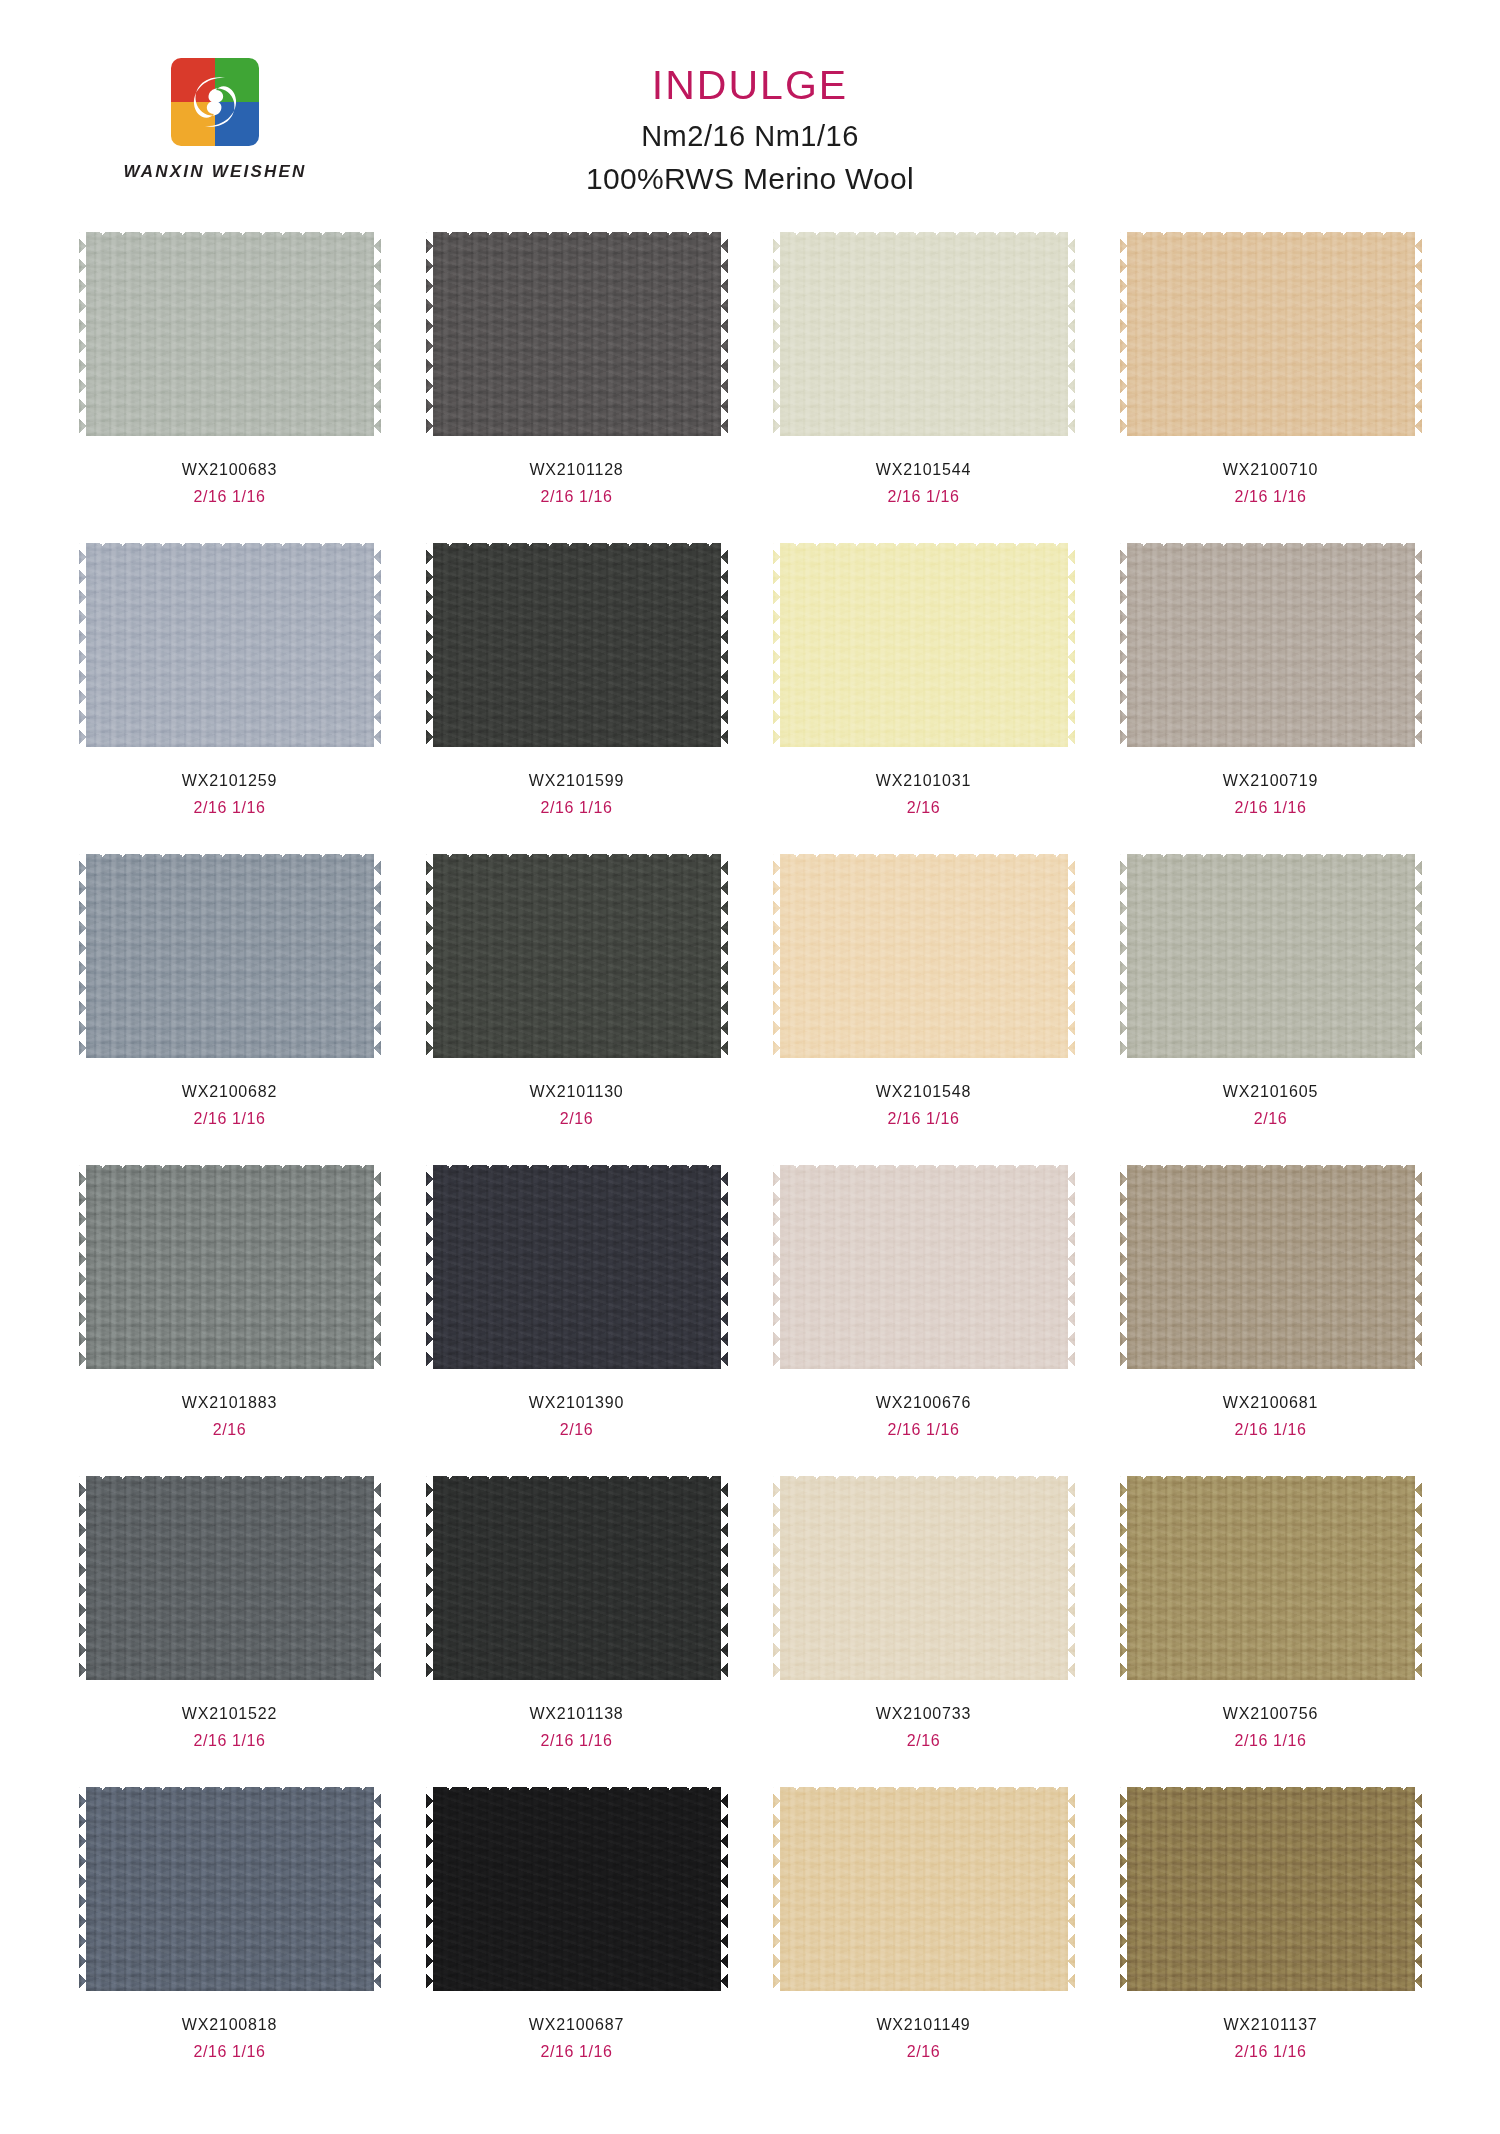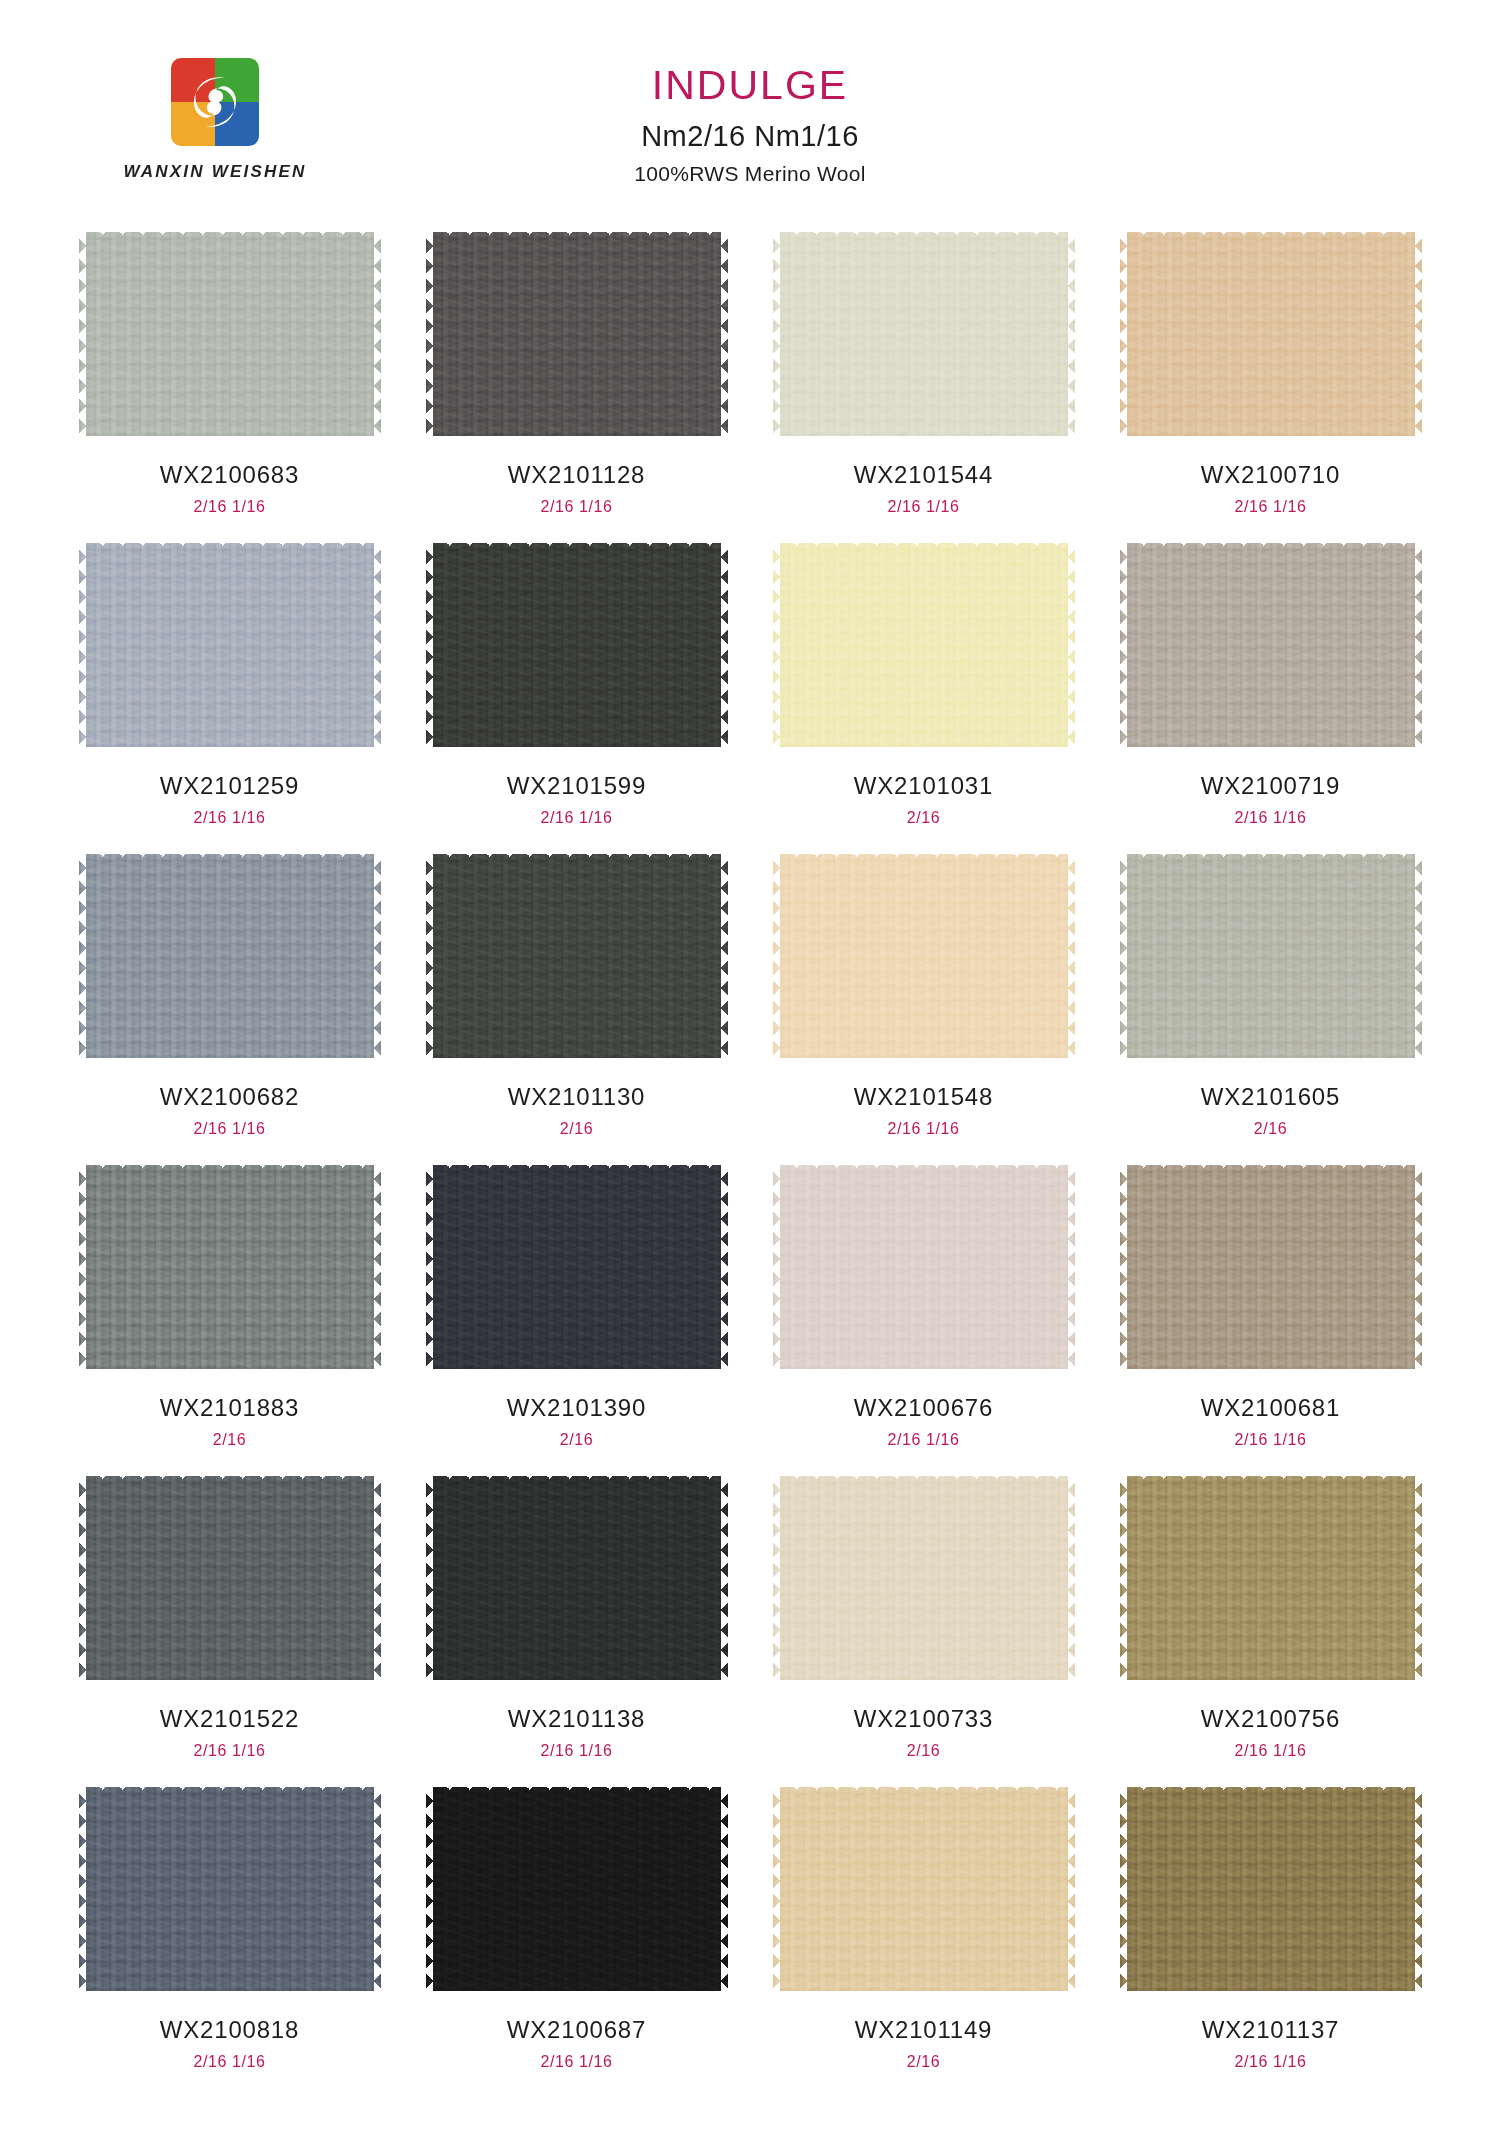--- a/index.html
+++ b/index.html
@@ -57,21 +57,21 @@
     font-weight: normal;
     margin: 0;
   }
   .brand-sub1 {
     font-size: 29px;
     color: #1c1c1c;
     margin-top: 11px;
     letter-spacing: 0.5px;
   }
   .brand-sub2 {
-    font-size: 21px;
+    font-size: 30px;
     color: #1c1c1c;
     margin-top: 9px;
     letter-spacing: 0.3px;
   }
 
   
   .grid {
     position: relative;
     margin: 0 auto;
     width: 1390px;
@@ -150,21 +150,21 @@
     border-radius: 2px;
     opacity: 0.38;
     background-image:
       repeating-linear-gradient(18deg, rgba(255,255,255,0.25) 0px, rgba(255,255,255,0.25) 2px, transparent 3px, transparent 9px),
       repeating-linear-gradient(-18deg, rgba(0,0,0,0.22) 0px, rgba(0,0,0,0.22) 2px, transparent 3px, transparent 9px);
     mix-blend-mode: soft-light;
   }
 
   .code {
     margin-top: 25px;
-    font-size: 24px;
+    font-size: 16px;
     letter-spacing: 0.8px;
     color: #1c1c1c;
     text-align: center;
   }
   .count {
     margin-top: 9px;
     font-size: 16px;
     letter-spacing: 0.6px;
     color: #be185d;
     text-align: center;

